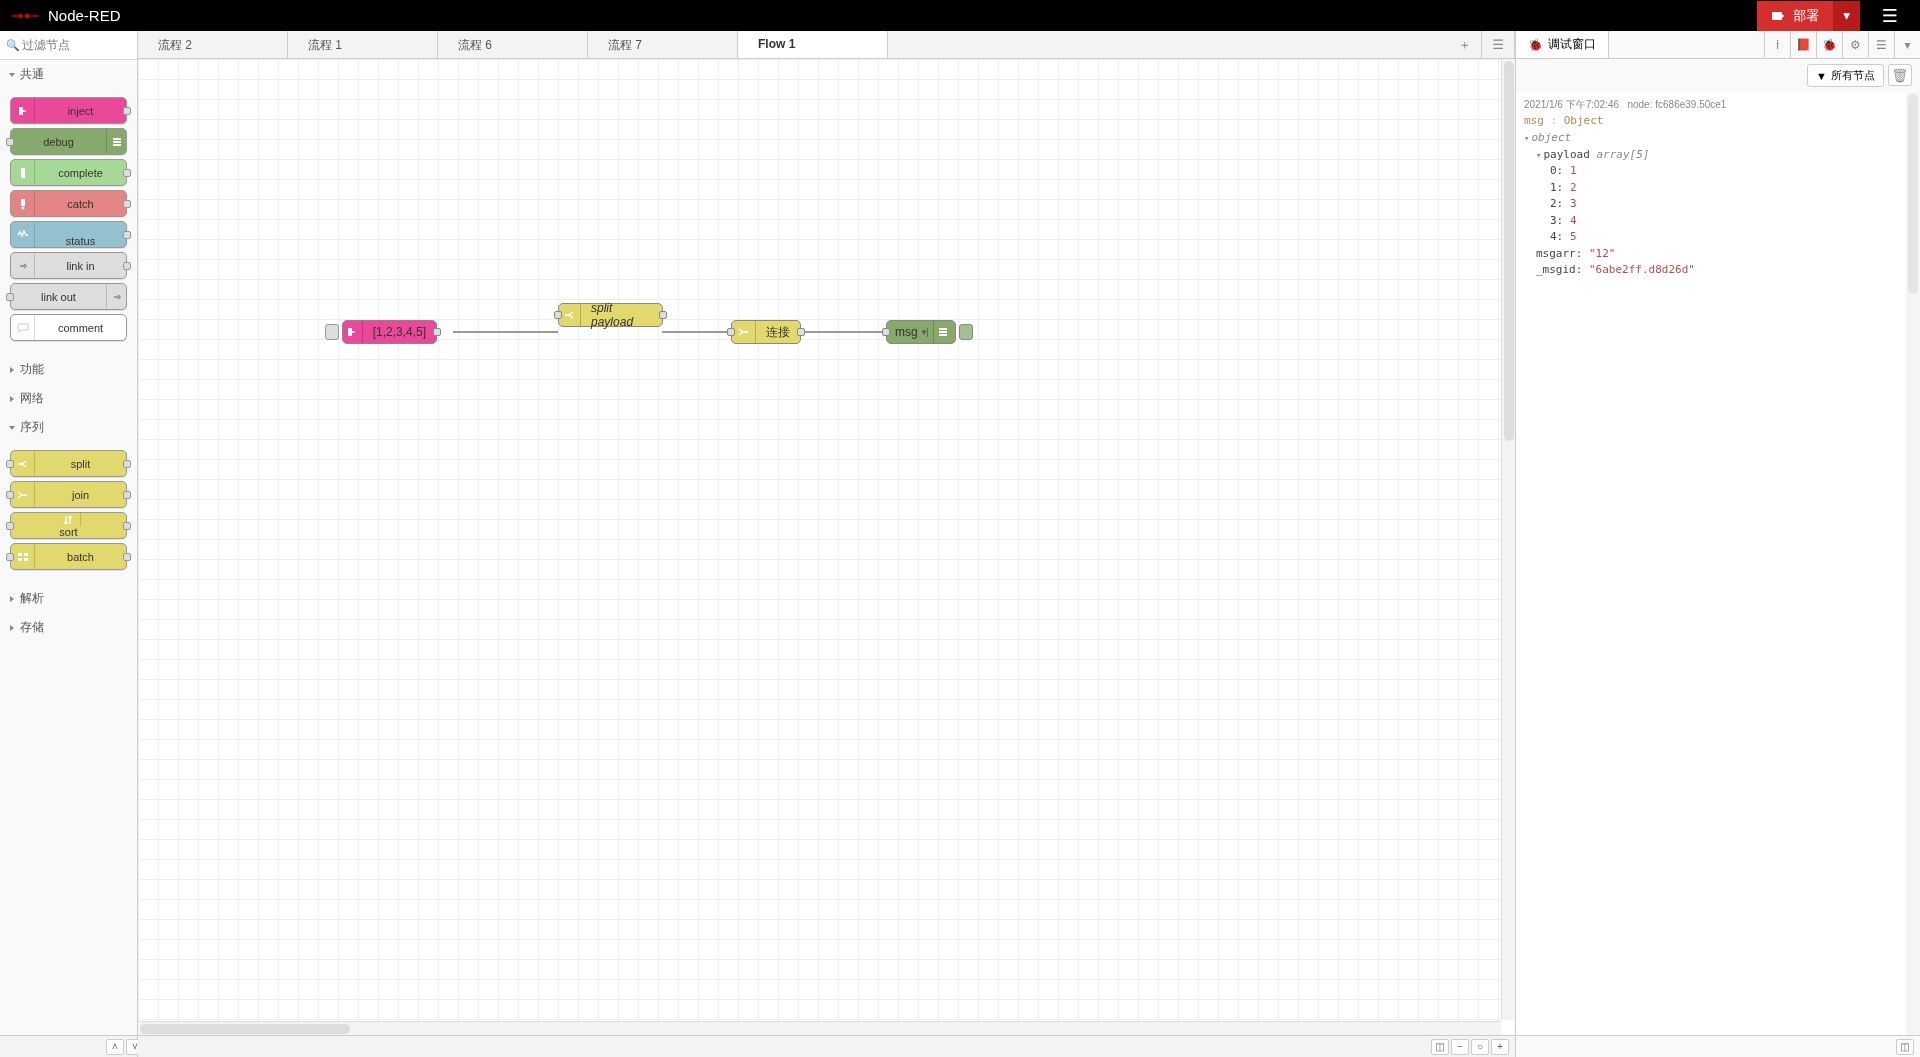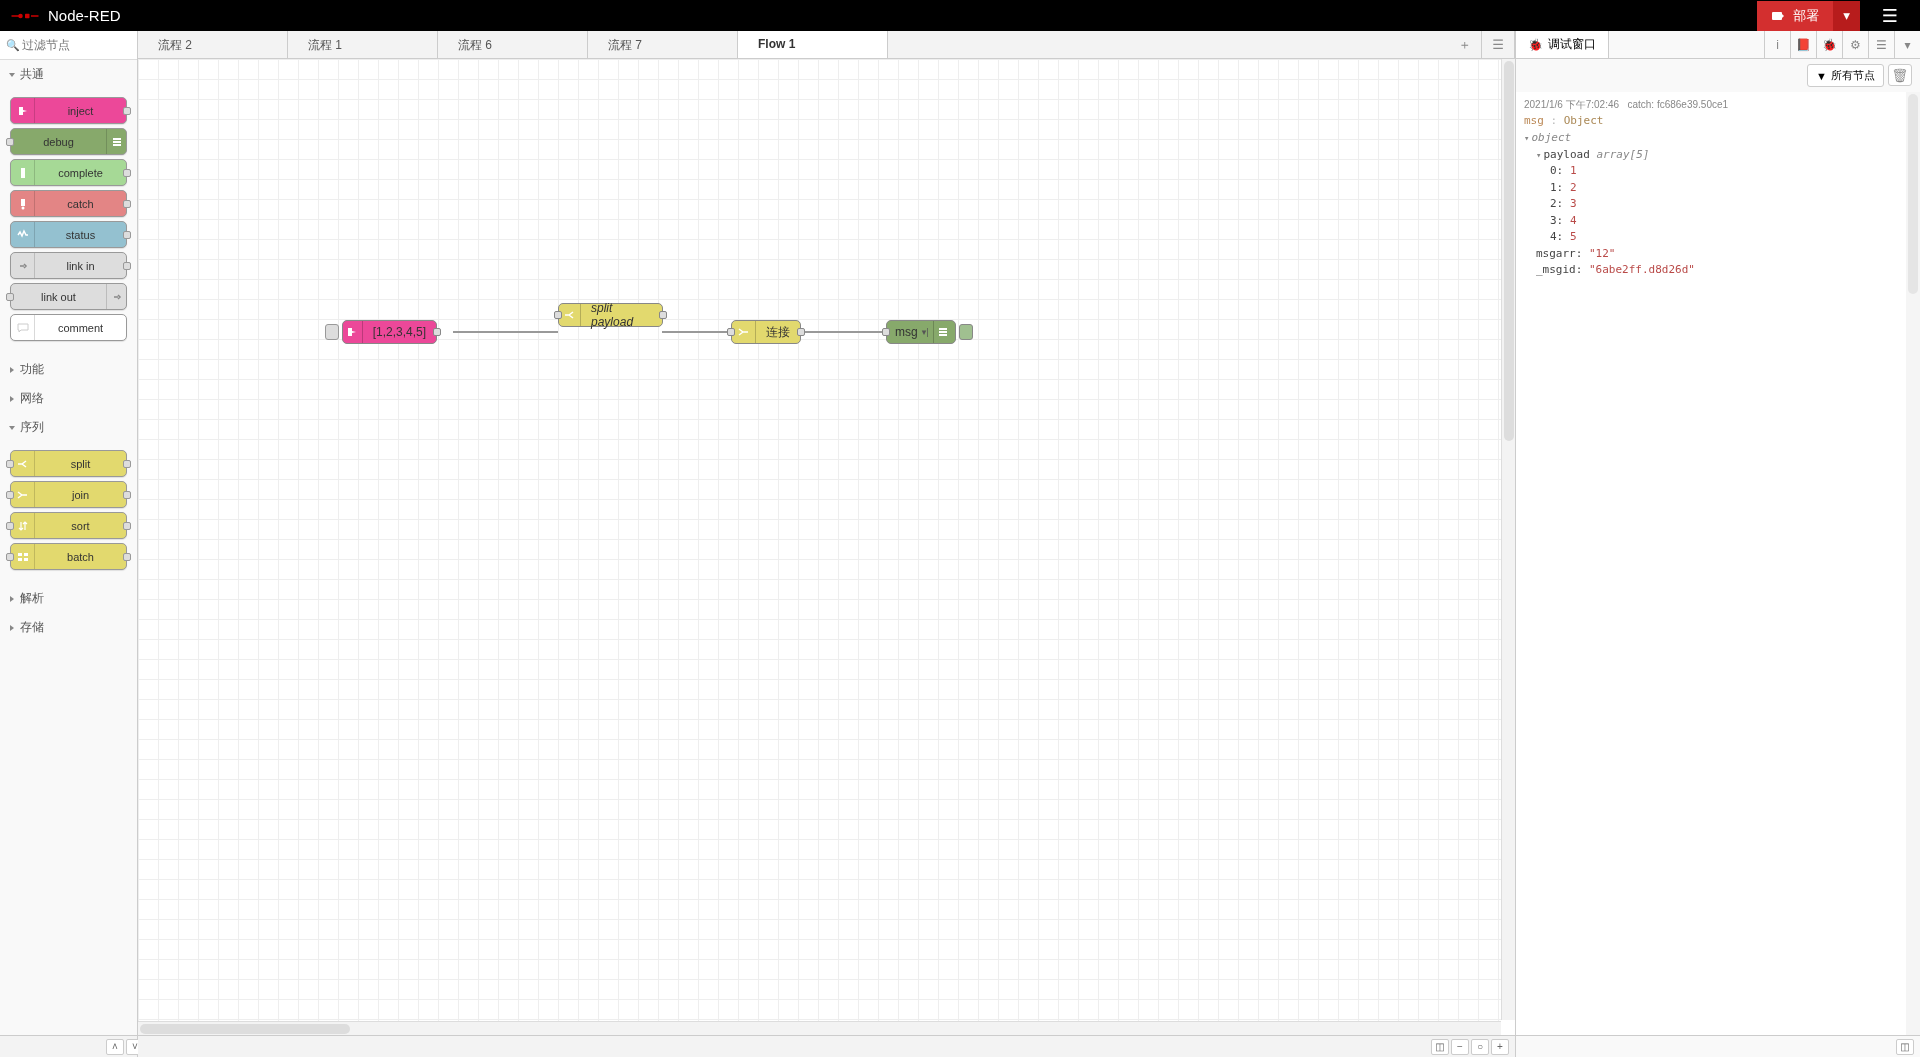--- a/index.html
+++ b/index.html
@@ -32,25 +32,25 @@
     .palette-node .node-icon-box-right { width: 20px; height: 100%; border-left: 1px solid rgba(0,0,0,0.15); display: flex; align-items: center; justify-content: center; border-radius: 0 4px 4px 0; margin-left: auto; }
     .palette-node .node-label { flex: 1; text-align: center; color: #333; }
     .palette-node .port { position: absolute; width: 8px; height: 8px; background: #ddd; border: 1px solid #999; border-radius: 2px; }
     .palette-node .port-right { right: -5px; top: 50%; transform: translateY(-50%); }
     .palette-node .port-left { left: -5px; top: 50%; transform: translateY(-50%); }
 
     .node-inject { background: #ec4899; }
     .node-debug { background: #87a96b; }
     .node-complete { background: #a6d996; }
     .node-catch { background: #e38585; }
-    .node-status { background: #94c1d0; }
+    .node-status { background: #94c1d0; align-items: flex-end; }
     .node-link { background: #ddd; }
     .node-comment { background: #fff; }
     .node-yellow { background: #e2d96e; }
-    .node-sort { background: #e2d96e; }
+    .node-sort { background: #e2d96e; flex-direction: column; }
     
     .workspace { flex: 1; display: flex; flex-direction: column; border-right: 1px solid #ccc; position: relative; }
     .tabs-row { display: flex; background: #f3f3f3; border-bottom: 1px solid #ccc; height: 28px; }
     .tab { padding: 6px 20px; border-right: 1px solid #ccc; background: #f3f3f3; cursor: pointer; font-size: 12px; color: #555; min-width: 150px; }
     .tab.active { background: #fff; color: #333; font-weight: bold; }
     .tab-add { padding: 6px 10px; cursor: pointer; border-right: 1px solid #ccc; color: #888; display: flex; align-items: center; }
     .tab-list-btn { padding: 6px 10px; cursor: pointer; color: #888; border-right: 1px solid #ccc; display: flex; align-items: center; }
     .canvas-container { flex: 1; position: relative; overflow: hidden; background: #fff; }
     .canvas { position: relative; width: 100%; height: 100%; background-image: linear-gradient(#eee 1px, transparent 1px), linear-gradient(90deg, #eee 1px, transparent 1px); background-size: 20px 20px; }
     .canvas-scrollbars-v { position: absolute; right: 0; top: 0; bottom: 15px; width: 14px; background: #f3f3f3; border-left: 1px solid #ddd; }
@@ -403,21 +403,21 @@
         <span>▼</span>
         <span>所有节点</span>
       </button>
       <button class="trash-btn">
           <span>🗑</span>
         </button>
     </div>
     <div class="debug-output">
       <div class="dbg-meta">
         <span>2021/1/6 下午7:02:46</span>&nbsp;&nbsp;
-        <span>catch:</span>
+        <span>node:</span>
         <span class="node-id">fc686e39.50ce1</span>
       </div>
       <div class="dbg-topic">
         <span class="msg-label" style="color:#b85">msg</span>
         <span style="color:#bbb">:</span>
         <span class="obj-type" style="color:#a85">Object</span>
       </div>
       <div class="dbg-tree">
         <div><span class="tree-caret"></span><span class="tree-type">object</span></div>
         <div class="indent-1"><span class="tree-caret"></span><span class="tree-key">payload</span> <span class="tree-type">array[5]</span></div>

